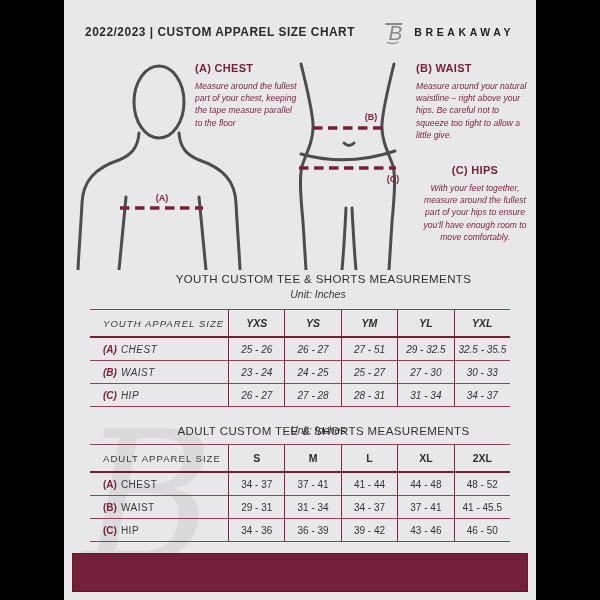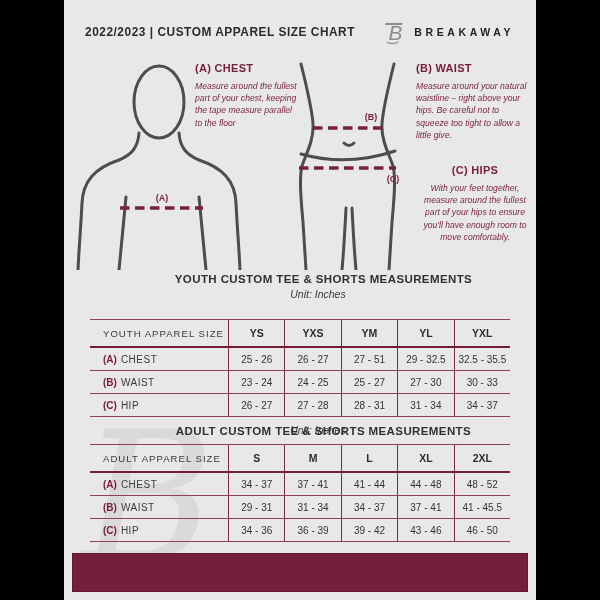--- a/index.html
+++ b/index.html
@@ -25,21 +25,21 @@
   .guide-block{position:absolute;}
   #chest-block{left:131px;top:62px;width:103px;}
   #waist-block{left:352px;top:62px;width:112px;}
   #hips-block{left:352px;top:164px;width:118px;text-align:center;}
   .figure{position:absolute;}
   #torso-figure{left:11px;top:55px;width:170px;height:215px;}
   #lower-figure{left:221px;top:60px;width:125px;height:210px;}
   
   .section-title{
     position:absolute;left:0;width:519px;text-align:center;
-    font-size:11.5px;font-weight:bold;color:#303032;letter-spacing:.4px;
+    font-size:11.5px;font-weight:normal;color:#303032;letter-spacing:.4px;
   }
   .section-unit{
     position:absolute;left:0;width:472px;text-align:center;
     font-size:10.5px;font-style:italic;color:#38383a;padding-left:18px;
   }
   
   .size-table{
     position:absolute;left:26px;width:420px;
     border-top:1.5px solid #8d4355;background:transparent;z-index:1;
   }
@@ -126,25 +126,25 @@
   <div class="guide-block" id="hips-block">
     <p class="guide-heading">(C) HIPS</p>
     <p class="guide-body">With your feet together, measure around the fullest part of your hips to ensure you'll have enough room to move comfortably.</p>
   </div>
 
   <div id="watermark">B</div>
 
   <div class="section-title" style="top:273px;">YOUTH CUSTOM TEE &amp; SHORTS MEASUREMENTS</div>
   <div class="section-unit" style="top:288px;">Unit: Inches</div>
 
-  <div class="size-table" style="top:319px;">
+  <div class="size-table" style="top:309px;font-style:italic;">
     <div class="t-row t-header">
       <div class="cell lbl">YOUTH APPAREL SIZE</div>
+      <div class="cell val">YXS</div>
       <div class="cell val">YS</div>
-      <div class="cell val">YXS</div>
       <div class="cell val">YM</div>
       <div class="cell val">YL</div>
       <div class="cell val">YXL</div>
     </div>
     <div class="t-row">
       <div class="cell lbl">
           <span class="row-prefix">(A)</span>
           <span class="row-label">CHEST</span>
         </div>
       <div class="cell val">25 - 26</div>

